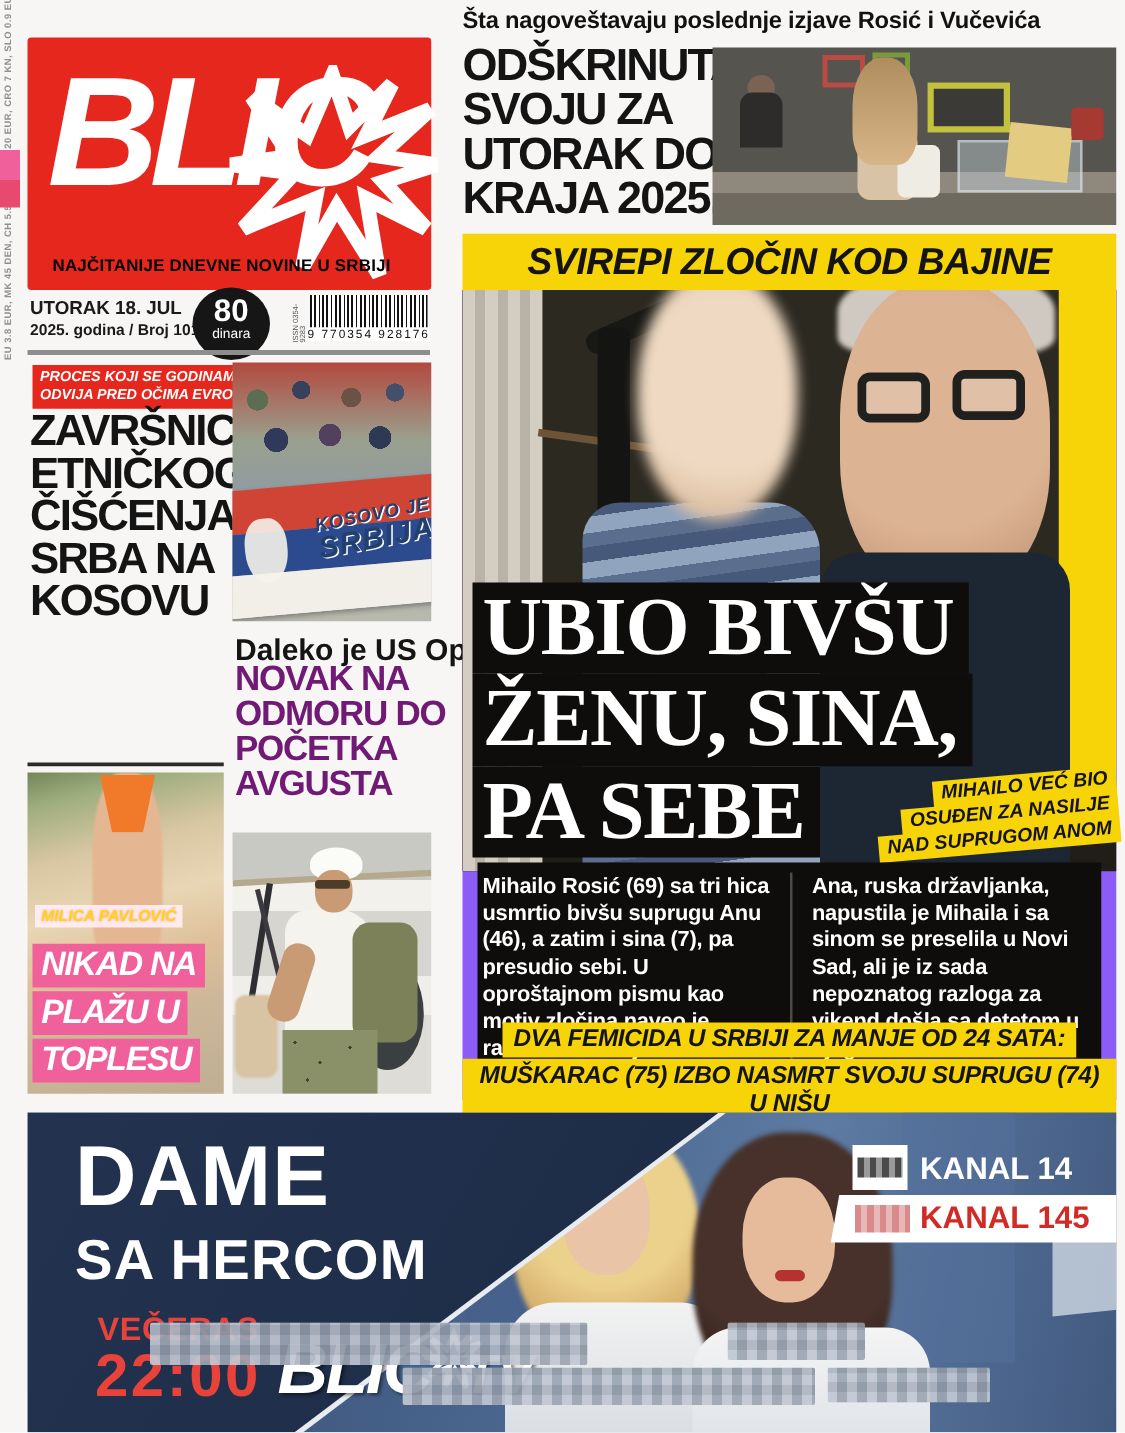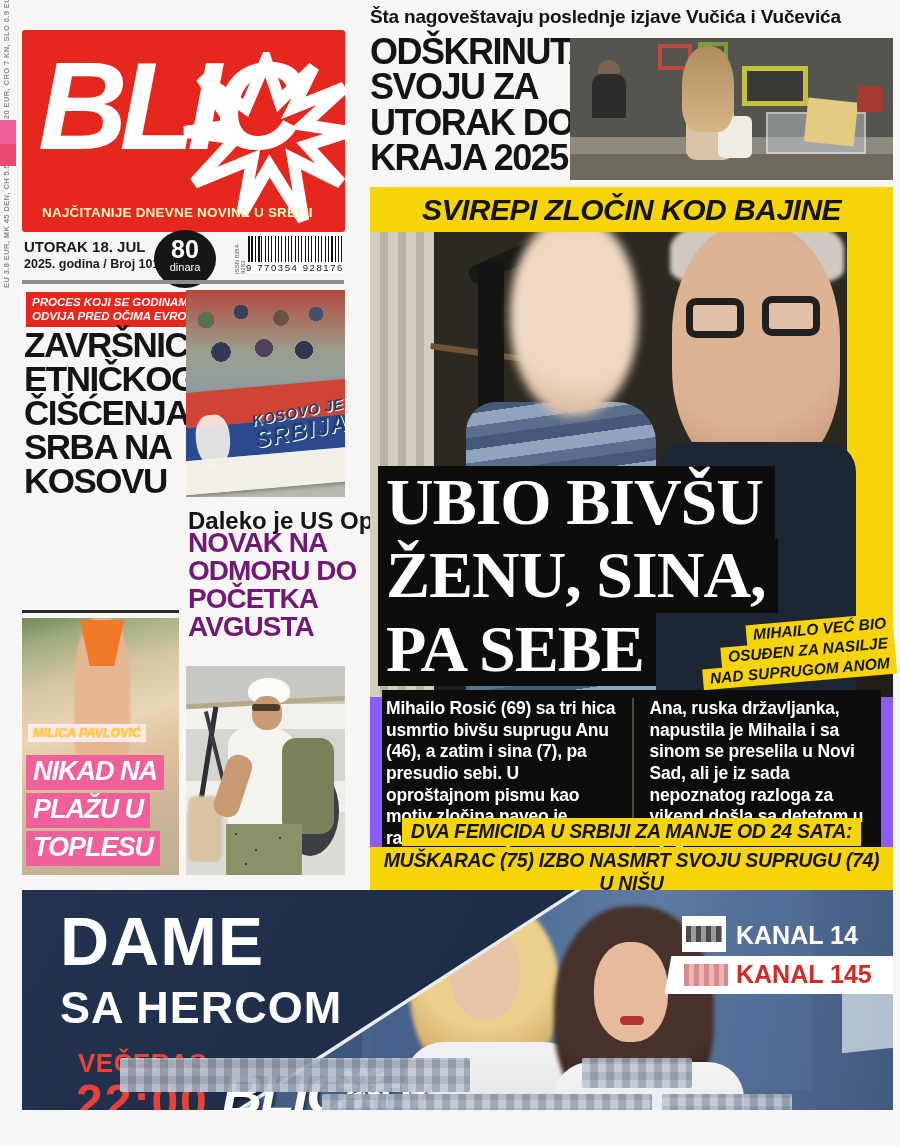--- a/index.html
+++ b/index.html
@@ -9,21 +9,21 @@
 
   
   .edge-prices { position:absolute; left:2px; top:28px; height:260px; writing-mode:vertical-rl; transform:rotate(180deg); font-size:7.5px; font-weight:bold; color:#8f8f8f; letter-spacing:.4px; white-space:nowrap; }
   .edge-sq1 { position:absolute; left:0; top:120px; width:16px; height:24px; background:#f0609a; }
   .edge-sq2 { position:absolute; left:0; top:144px; width:16px; height:22px; background:#e84a6f; }
 
   
   .logo-box { position:absolute; left:22px; top:30px; width:323px; height:202px; background:#e5271d; border-radius:3px; }
   .logo-word { position:absolute; left:16px; top:8px; font-size:124px; font-weight:bold; font-style:italic; color:#fff; letter-spacing:-8px; line-height:1.1; }
   .logo-burst { position:absolute; right:-6px; top:22px; }
-  .tagline { position:absolute; left:20px; bottom:12px; color:#fef9c3; font-weight:bold; font-size:13.5px; letter-spacing:.2px;margin-top:19px; }
+  .tagline { position:absolute; left:20px; bottom:12px; color:#000000; font-weight:bold; font-size:13.5px; letter-spacing:.2px;margin-top:19px; }
 
   .date-block { position:absolute; left:24px; top:238px; color:#1a1a1a; line-height:1.25; }
   .date-l1 { font-weight:bold; font-size:15px; }
   .date-l2 { font-weight:bold; font-size:12.5px; }
   .price-circle { position:absolute; left:156px; top:232px; width:58px; height:54px; border-radius:50%; background:#161616; color:#fff; text-align:center; box-shadow:0 0 0 2px #161616; }
   .price-val { font-size:25px; font-weight:bold; line-height:1.15; margin-top:3px; }
   .price-unit { font-size:11px; margin-top:-3px; }
   .issn { position:absolute; left:234px; top:238px; writing-mode:vertical-rl; transform:rotate(180deg); font-size:6px; color:#555; height:36px; }
   .barcode { position:absolute; left:248px; top:236px; width:94px; height:26px; background:repeating-linear-gradient(90deg,#111 0 1.5px,#fff 1.5px 3px,#111 3px 4.5px,#fff 4.5px 7px,#111 7px 8px,#fff 8px 10px); }
   .barcode-num { position:absolute; left:246px; top:262px; width:98px; font-size:9.5px; letter-spacing:1.6px; color:#111; background:#fff; text-align:center; }
@@ -114,21 +114,21 @@
   .badge { position:absolute; right:-2px; top:390px; transform:rotate(-5deg); text-align:right; }
   .badge span { display:inline-block; background:#f6d408; color:#141414; font-style:italic; font-weight:bold; font-size:15.5px; padding:1px 7px 2px; margin-top:-1px; }
   .cols { position:absolute; left:12px; right:12px; top:458px; background:#0e0d0b; display:flex; padding:8px 4px 6px; }
   .col { width:50%; color:#fff; font-weight:bold; font-size:17.5px; line-height:1.24; letter-spacing:-.2px; }
   .col-l { padding-right:14px; }
   .col-r { padding-left:16px; border-left:2px solid #4a4a46; }
   .strips { position:absolute; left:0; right:0; top:586px; text-align:center; }
   .strips span { display:block; width:fit-content; margin:0 auto 1px; background:#f6d408; color:#141414; font-style:italic; font-weight:bold; font-size:19.5px; padding:2px 9px 3px; letter-spacing:-.3px; }
 
   
-  .ad { position:absolute; left:22px; top:890px; width:871px; height:220px; overflow:hidden; background:linear-gradient(100deg,#33486e 0%,#49658e 45%,#5d7ba3 70%,#42597f 100%);text-align:right; }
+  .ad { position:absolute; left:22px; top:890px; width:871px; height:256px; overflow:hidden; background:linear-gradient(100deg,#33486e 0%,#49658e 45%,#5d7ba3 70%,#42597f 100%);text-align:right; }
   .ad-city1 { position:absolute; left:300px; top:10px; width:40px; height:170px; background:#3c5378; opacity:.8; }
   .ad-city2 { position:absolute; left:350px; top:40px; width:56px; height:150px; background:#46608a; opacity:.7; }
   .ad-city3 { position:absolute; left:700px; top:0; width:90px; height:200px; background:#54719c; opacity:.55; }
   .ad-win { position:absolute; left:820px; top:80px; width:60px; height:80px; background:#cfd9e4; opacity:.8; transform:skewY(-6deg); }
   .ad-edge { position:absolute; left:0; top:0; width:100%; height:100%; clip-path:polygon(0 0,64.2% 0,25.3% 100%,0 100%); background:#e8ebf0; }
   .ad-poly { position:absolute; left:0; top:0; width:100%; height:100%; clip-path:polygon(0 0,63.5% 0,24.5% 100%,0 100%); background:linear-gradient(120deg,#23334f,#1c2a45 70%); }
   .ad-t1 { position:absolute; left:38px; top:12px; color:#fff; font-weight:bold; font-size:68px; letter-spacing:1px; }
   .ad-t2 { position:absolute; left:38px; top:92px; color:#fff; font-weight:bold; font-size:45px; letter-spacing:1px; }
   .ad-when { position:absolute; left:56px; top:158px; color:#e8433a; font-weight:bold; font-size:26px; letter-spacing:.5px; }
   .ad-time { position:absolute; left:54px; top:184px; color:#e8433a; font-weight:bold; font-size:48px; letter-spacing:2px; }
@@ -239,21 +239,21 @@
 
   <div class="milica">
     <div class="m-skin"></div>
     <div class="m-bikini"></div>
     <div class="m-name">MILICA PAVLOVIĆ</div>
     <div class="m-line" style="top:137px">NIKAD NA</div>
     <div class="m-line" style="top:175px">PLAŽU U</div>
     <div class="m-line" style="top:213px">TOPLESU</div>
   </div>
 
-  <div class="top-kicker">Šta nagoveštavaju poslednje izjave Vučića i Vučevića</div>
+  <div class="top-kicker">Šta nagoveštavaju poslednje izjave Rosić i Vučevića</div>
   <div class="top-head">
     <div>ODŠKRINUTA</div>
     <div>SVOJU ZA</div>
     <div>UTORAK DO</div>
     <div>KRAJA 2025.</div>
   </div>
   <div class="cafe">
     <div class="c-frame1"></div>
     <div class="c-frame2"></div>
     <div class="c-shelf"></div>

